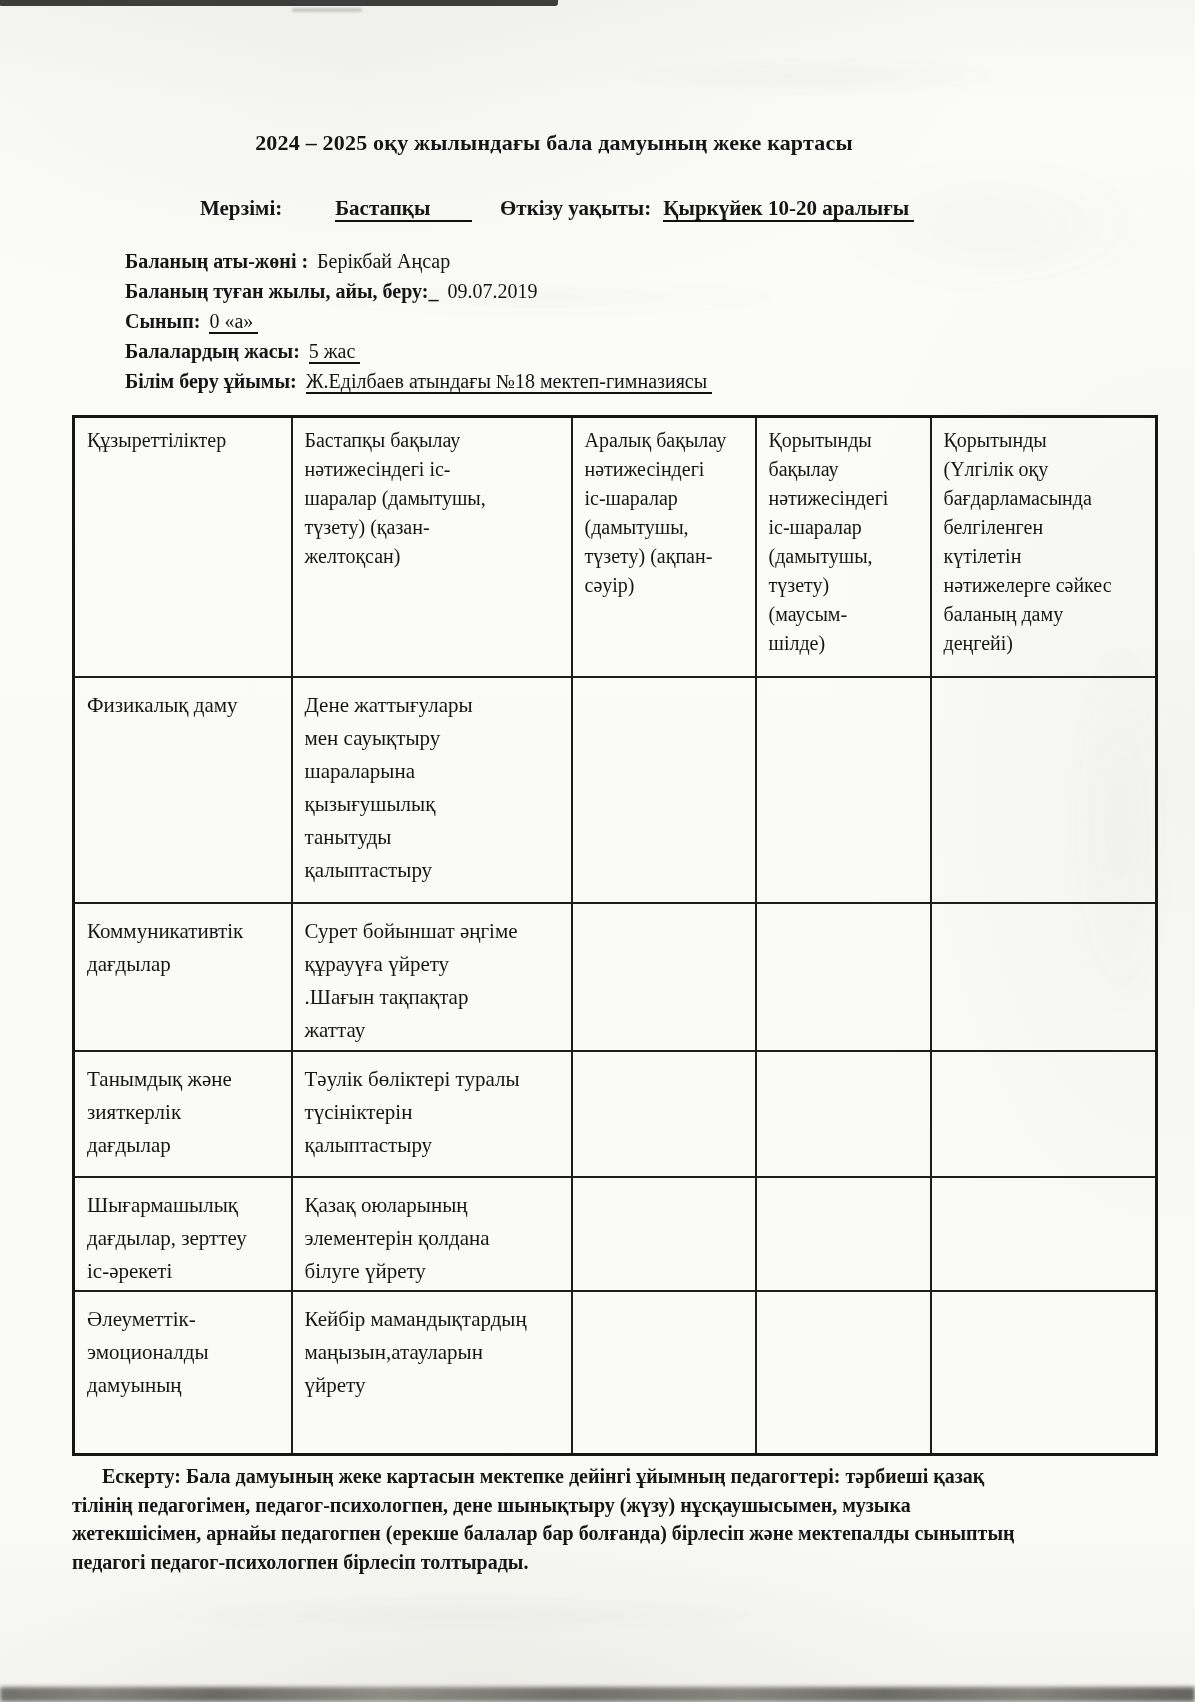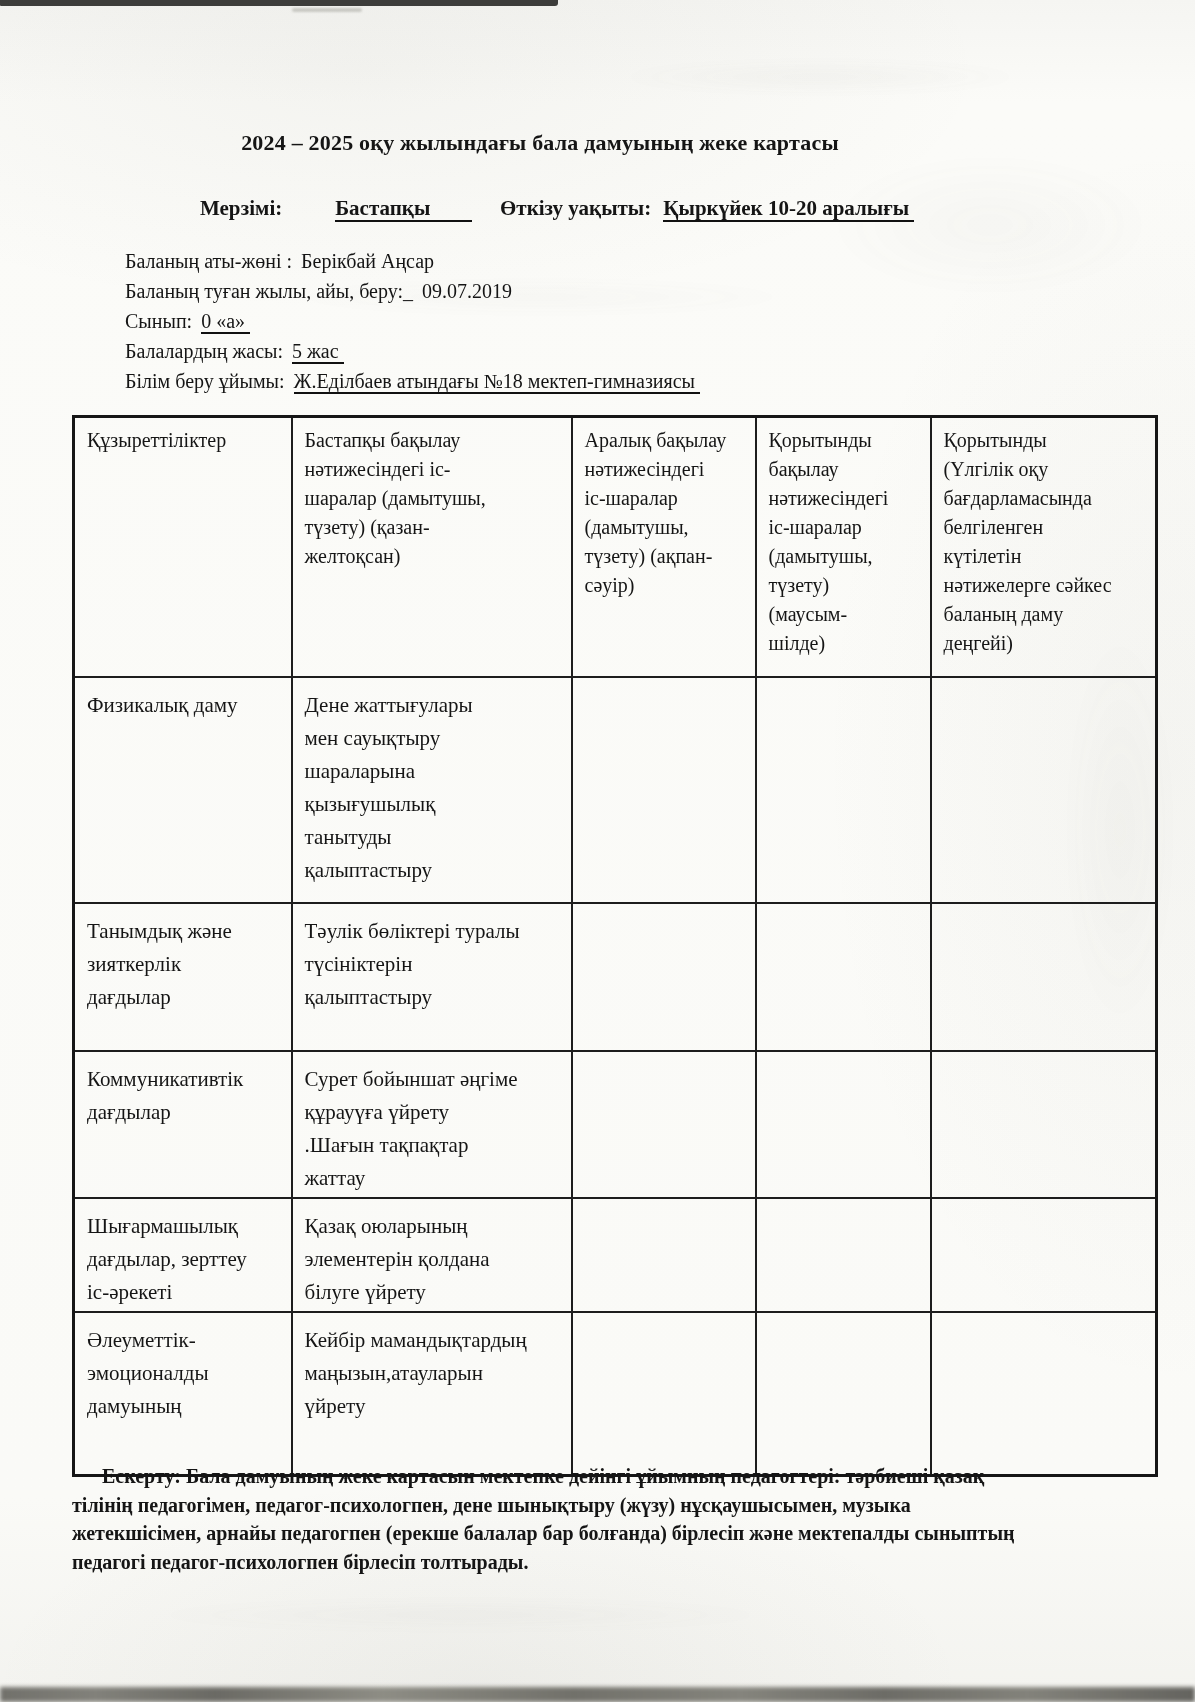--- a/index.html
+++ b/index.html
@@ -44,32 +44,32 @@
   .ghost.g1 { left: 600px; top: 62px;  width: 440px; height: 30px; }
   .ghost.g2 { left: 820px; top: 150px; width: 340px; height: 150px; opacity:.07; }
   .ghost.g3 { left: 260px; top: 280px; width: 560px; height: 34px;  opacity:.07; }
   .ghost.g4 { left: 1060px; top: 620px; width: 120px; height: 420px; opacity:.06; }
   .ghost.g5 { left: 110px; top: 1600px; width: 700px; height: 30px; opacity:.08; }
 
   
   .doc-title {
     position: absolute; left: 0; top: 130px; width: 1080px;
     text-align: center; font-size: 22px; font-weight: bold;
-    letter-spacing: .2px; margin: 0;
+    letter-spacing: .2px; margin: 0; padding-left: 14px;
   }
   .meta-period { position: absolute; left: 200px; top: 196px; font-size: 21px; font-weight: bold; }
   .meta-timing { position: absolute; left: 500px; top: 196px; font-size: 21px; font-weight: bold; }
   .meta-period .label, .meta-timing .label { margin-right: 12px; }
   .u-val { border-bottom: 2px solid #111; }
   .meta-period .u-val { padding-right: 42px; margin-left: 41px; }
   .meta-timing .u-val { padding-right: 5px; }
 
   .fields { position: absolute; left: 125px; top: 246px; font-size: 20px; }
   .field-row { line-height: 30px; white-space: nowrap; }
-  .field-row .label { font-weight: normal; margin-right: 9px; }
+  .field-row .label { font-weight: bold; margin-right: 9px; }
   .val-plain { font-weight: normal; }
   .val-bold-u { font-weight: normal; border-bottom: 2px solid #111; padding-right: 5px; }
 
   
   table.dev-table {
     position: absolute; left: 72px; top: 415px; width: 1083px;
     border-collapse: collapse; table-layout: fixed;
     border: 3px solid #161616;
   }
   .dev-table th, .dev-table td {
@@ -185,42 +185,42 @@
 мен сауықтыру
 шараларына
 қызығушылық
 танытуды
 қалыптастыру</td>
       <td></td>
       <td></td>
       <td></td>
     </tr>
     <tr>
+      <td>Коммуникативтік
+дағдылар</td>
+      <td>Сурет бойыншат әңгіме
+құрауүға үйрету
+.Шағын тақпақтар
+жаттау</td>
+      <td></td>
+      <td></td>
+      <td></td>
+    </tr>
+    <tr>
       <td>Танымдық және
 зияткерлік
 дағдылар</td>
       <td>Тәулік бөліктері туралы
 түсініктерін
 қалыптастыру</td>
       <td></td>
       <td></td>
       <td></td>
     </tr>
     <tr>
-      <td>Коммуникативтік
-дағдылар</td>
-      <td>Сурет бойыншат әңгіме
-құрауүға үйрету
-.Шағын тақпақтар
-жаттау</td>
-      <td></td>
-      <td></td>
-      <td></td>
-    </tr>
-    <tr>
       <td>Шығармашылық
 дағдылар, зерттеу
 іс-әрекеті</td>
       <td>Қазақ оюларының
 элементерін қолдана
 білуге үйрету</td>
       <td></td>
       <td></td>
       <td></td>
     </tr>

